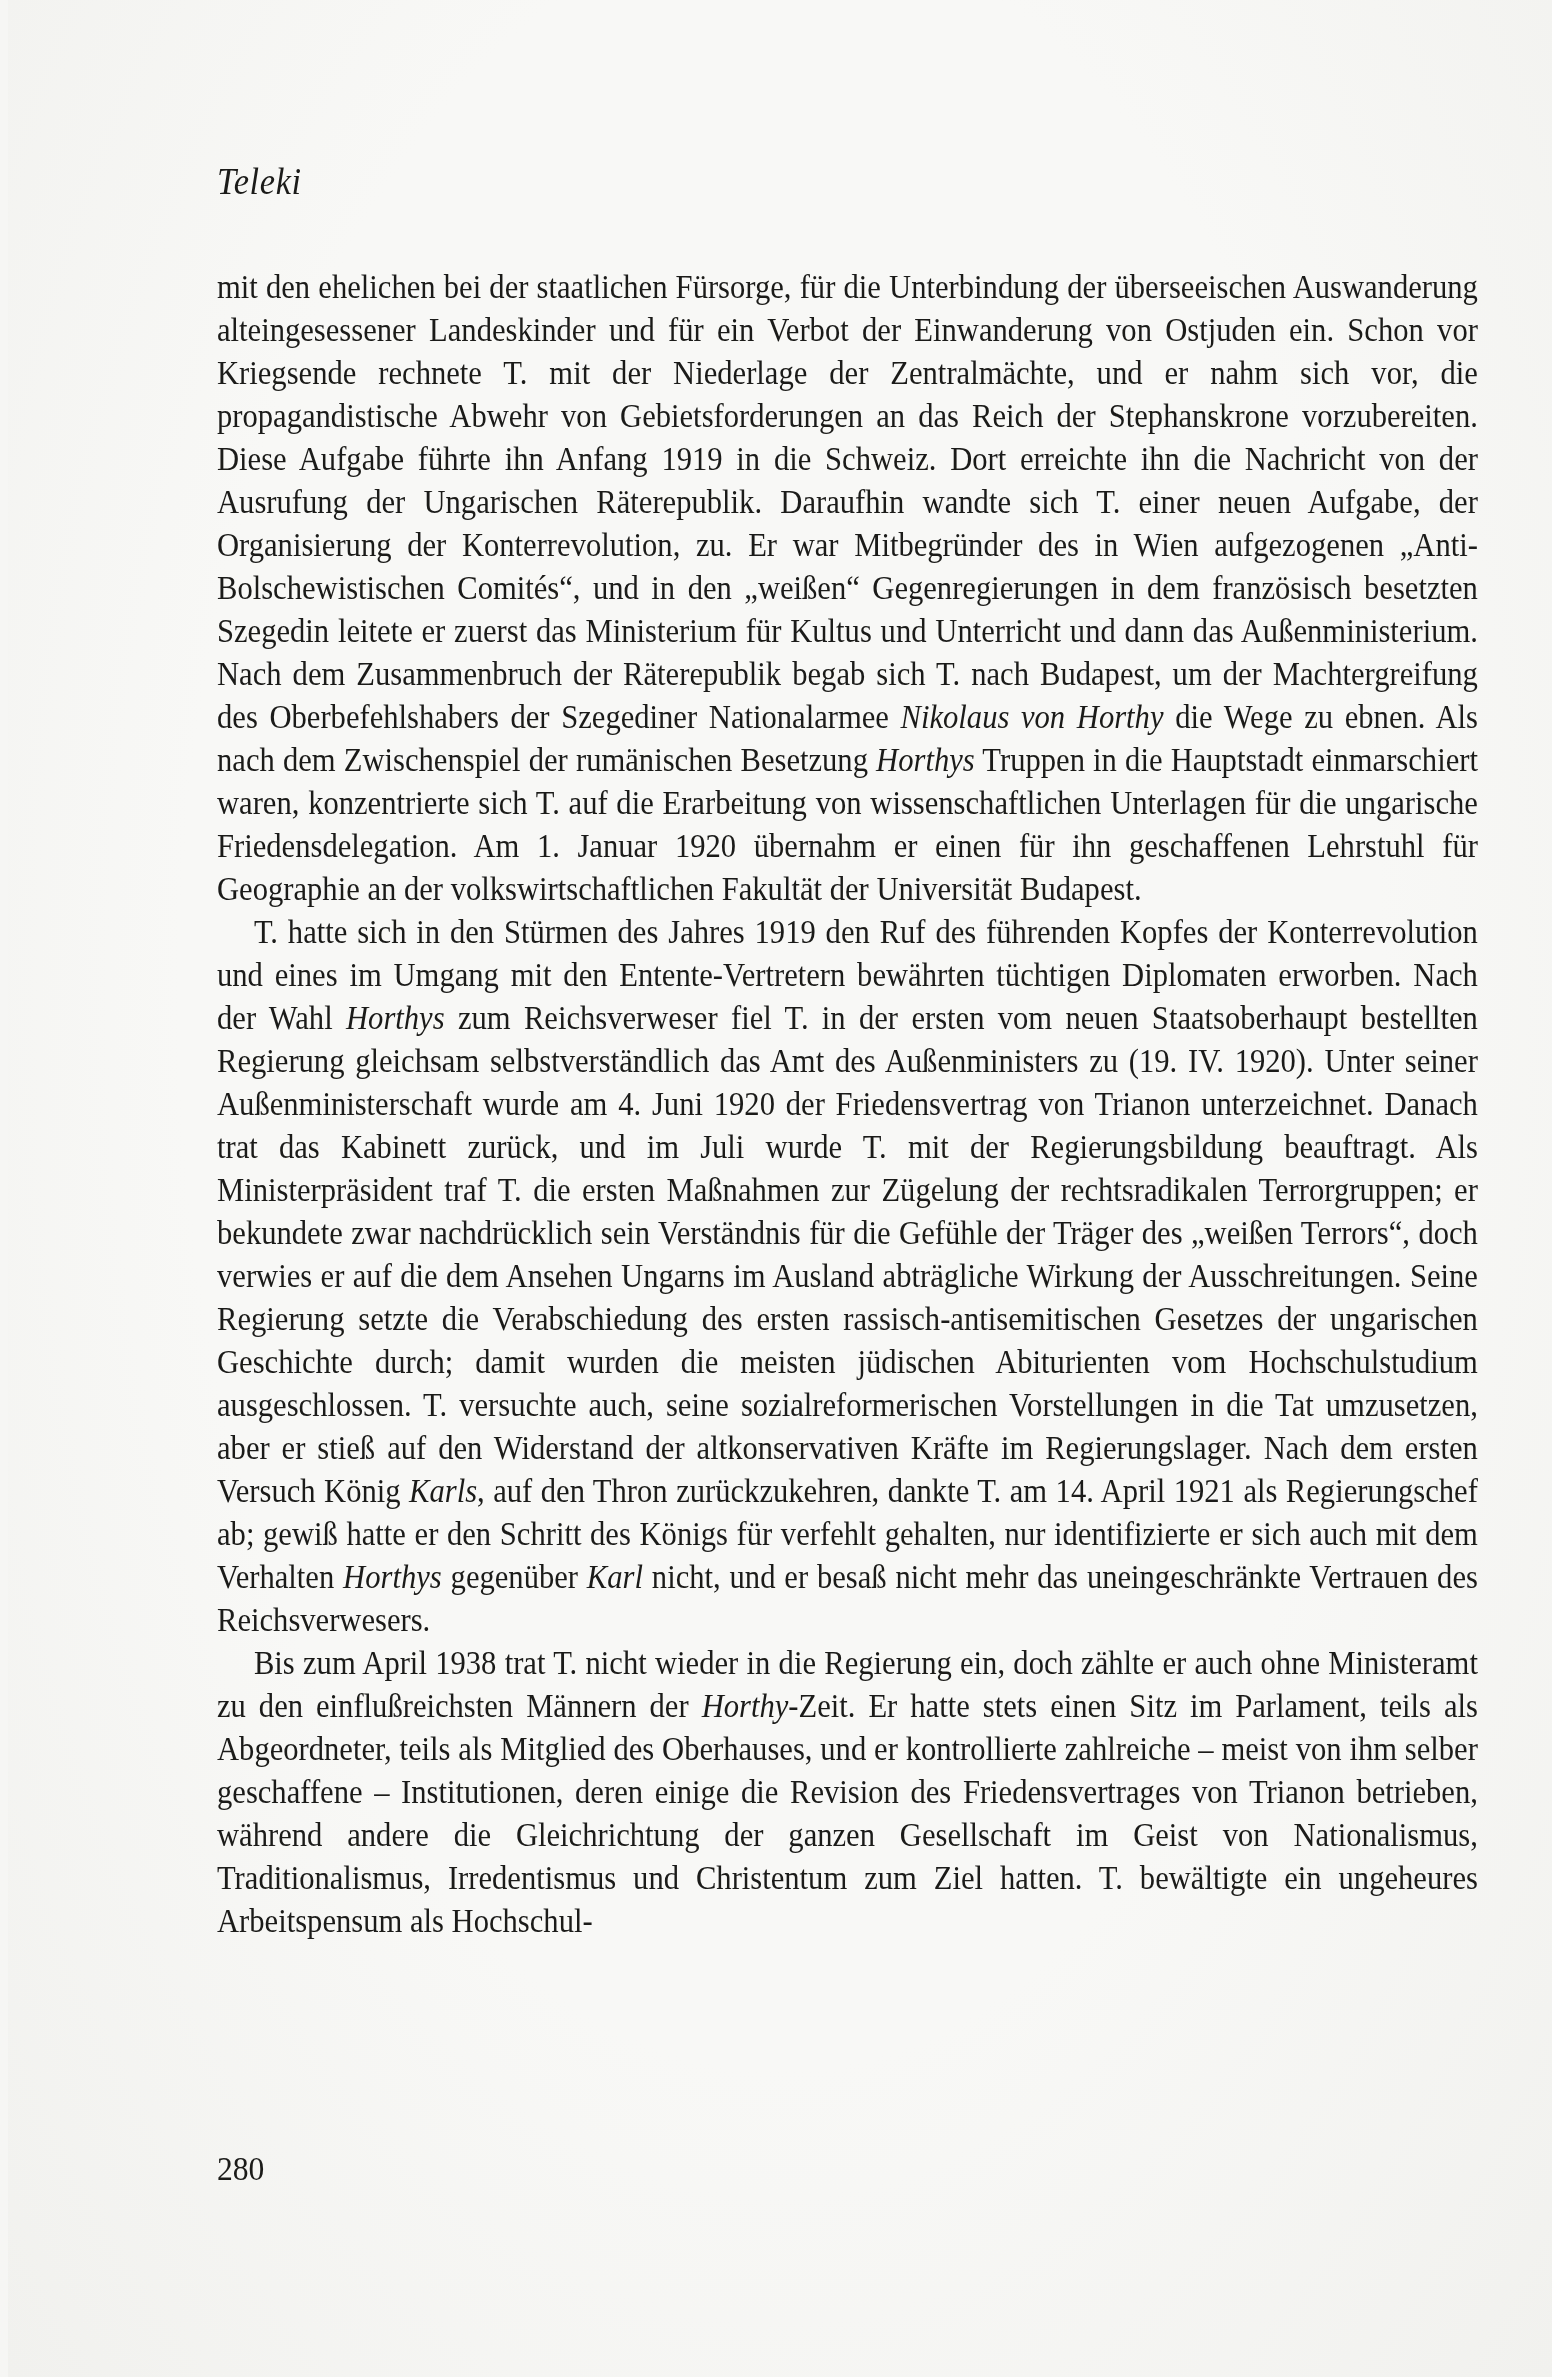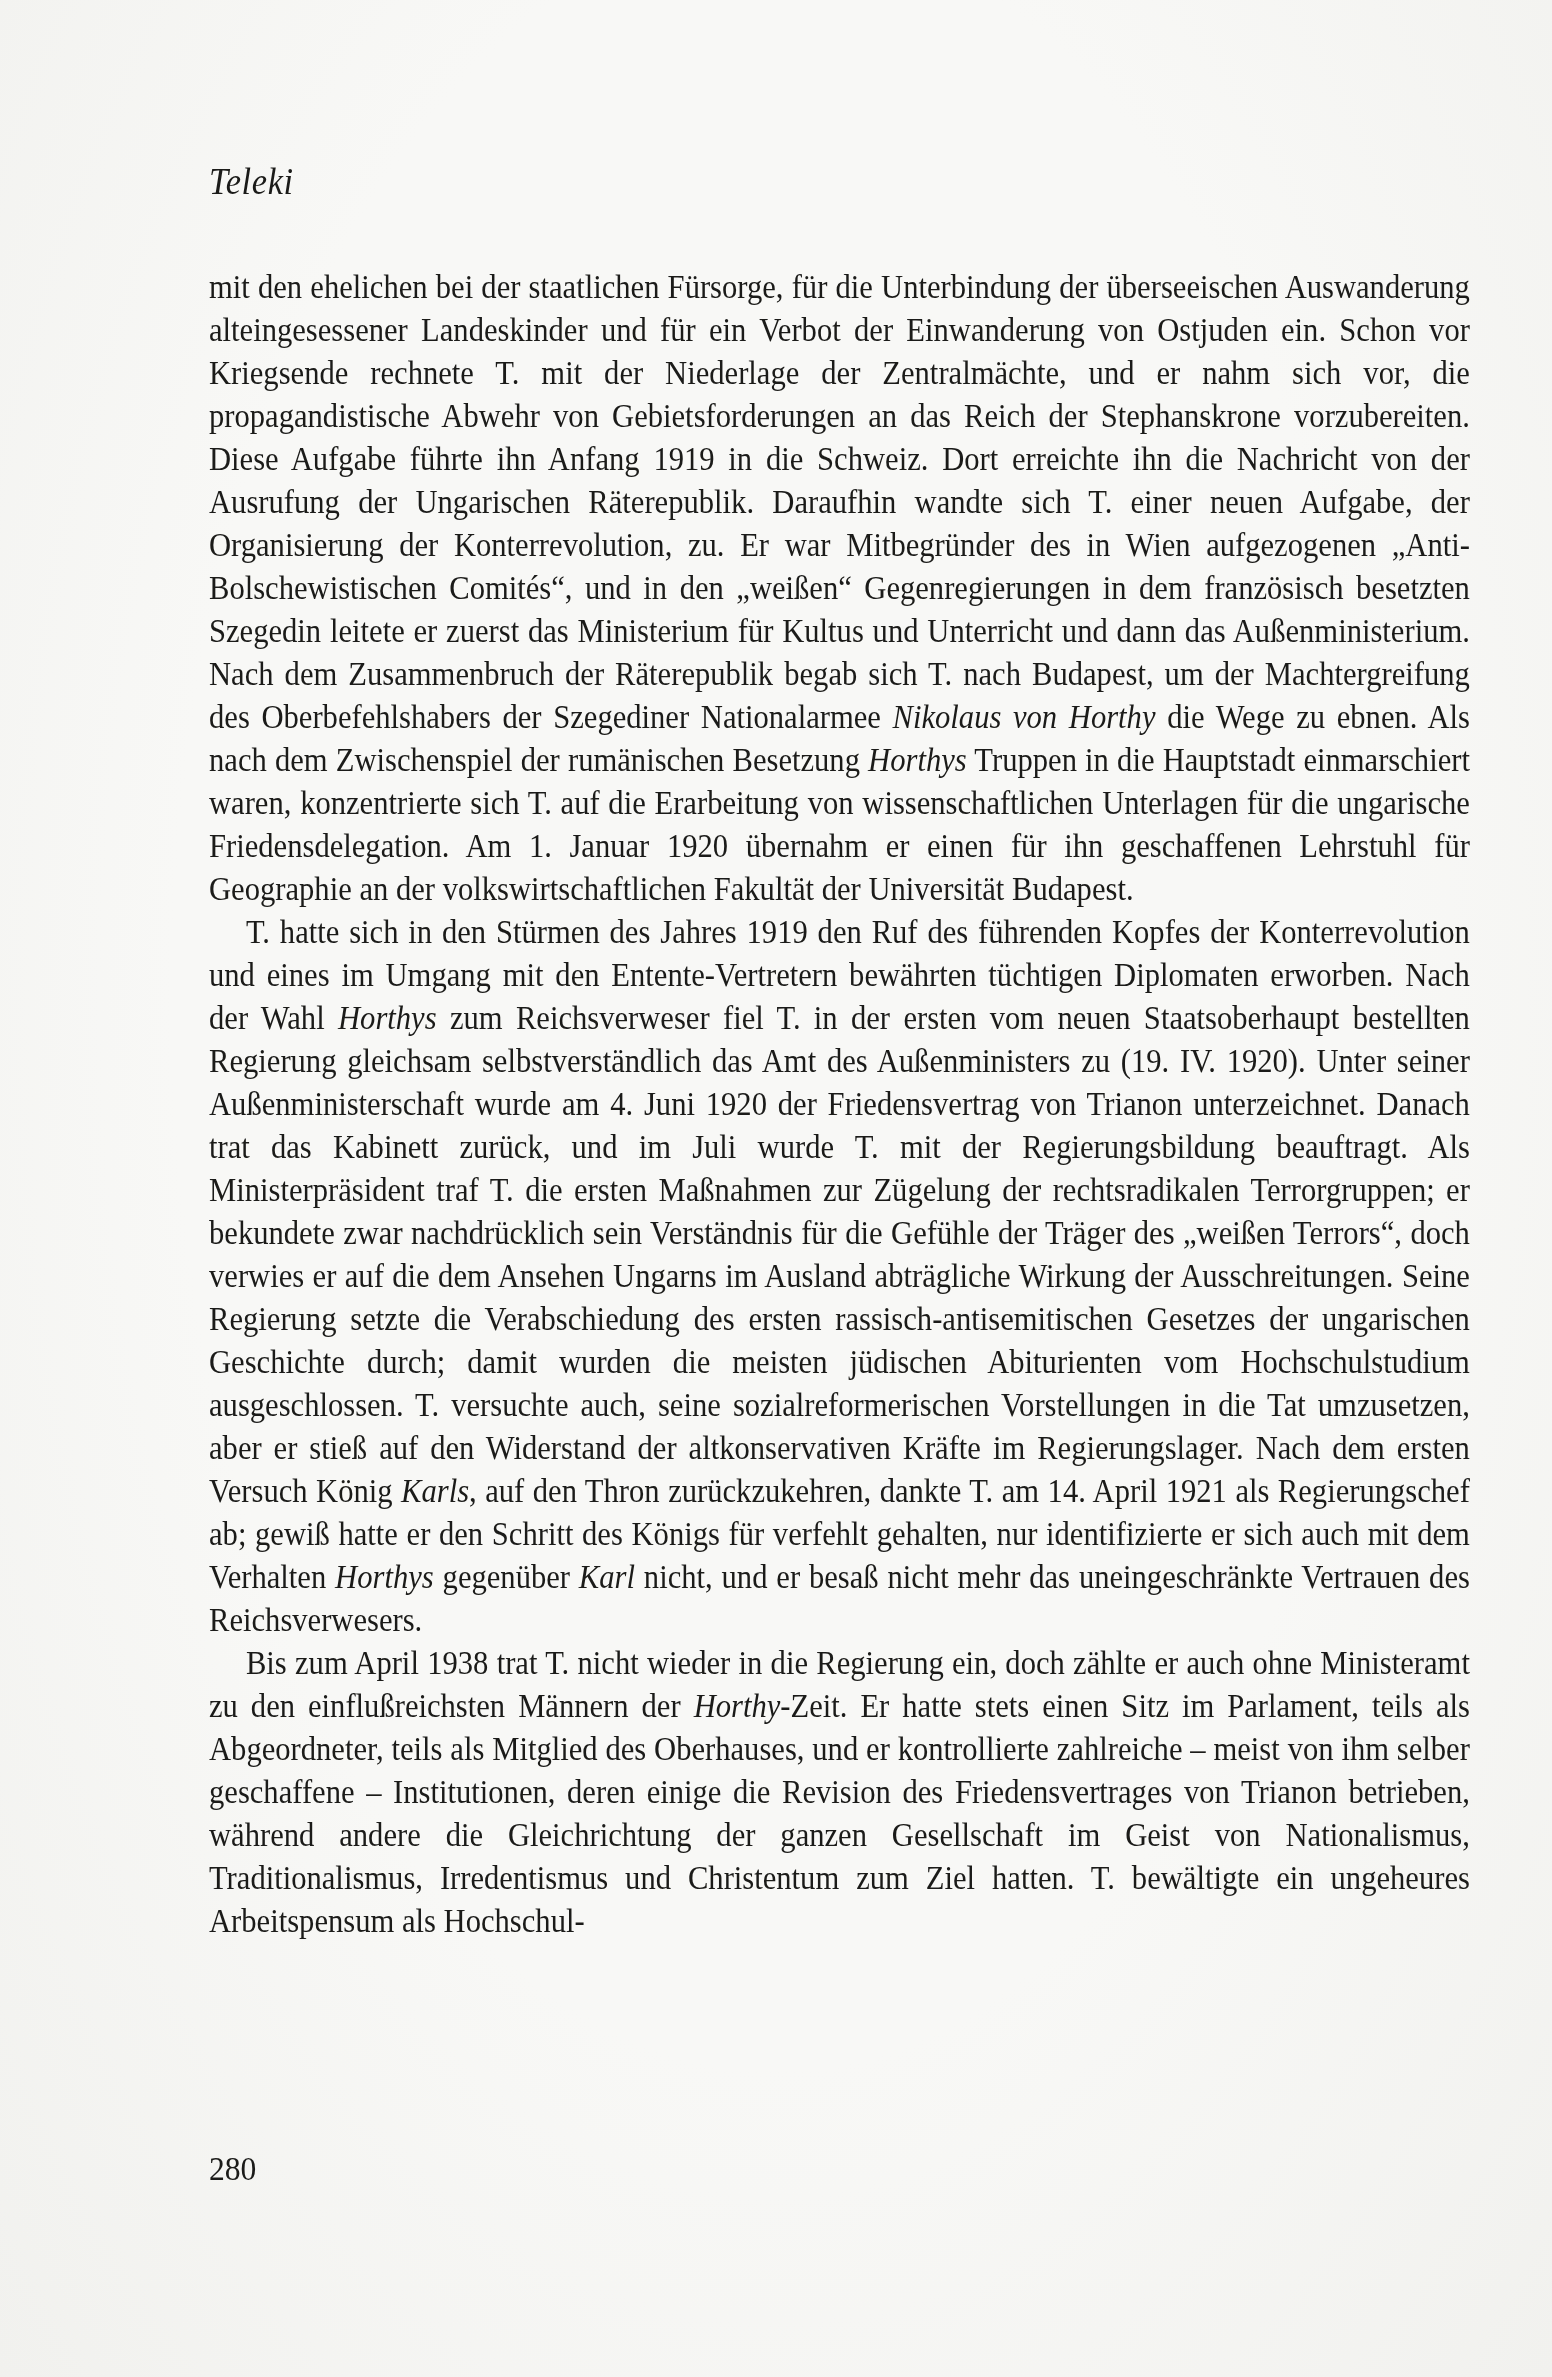--- a/index.html
+++ b/index.html
@@ -12,20 +12,21 @@
     position: relative;
     background: #f6f6f4;
     font-family: "Liberation Serif", "DejaVu Serif", serif;
     overflow: hidden;
   }
   .scan-page {
     position: absolute;
     inset: 0;
     background: radial-gradient(ellipse at 50% 42%, #f8f8f6 55%, #f1f1ee 100%);
     color: #1b1b19;
+    margin-left: 8px;
   }
   .running-header {
     position: absolute;
     left: 209px;
     top: 163px;
     font-style: italic;
     font-size: 37px;
     line-height: 1;
     letter-spacing: 0.7px;
     transform: scaleX(0.93);

